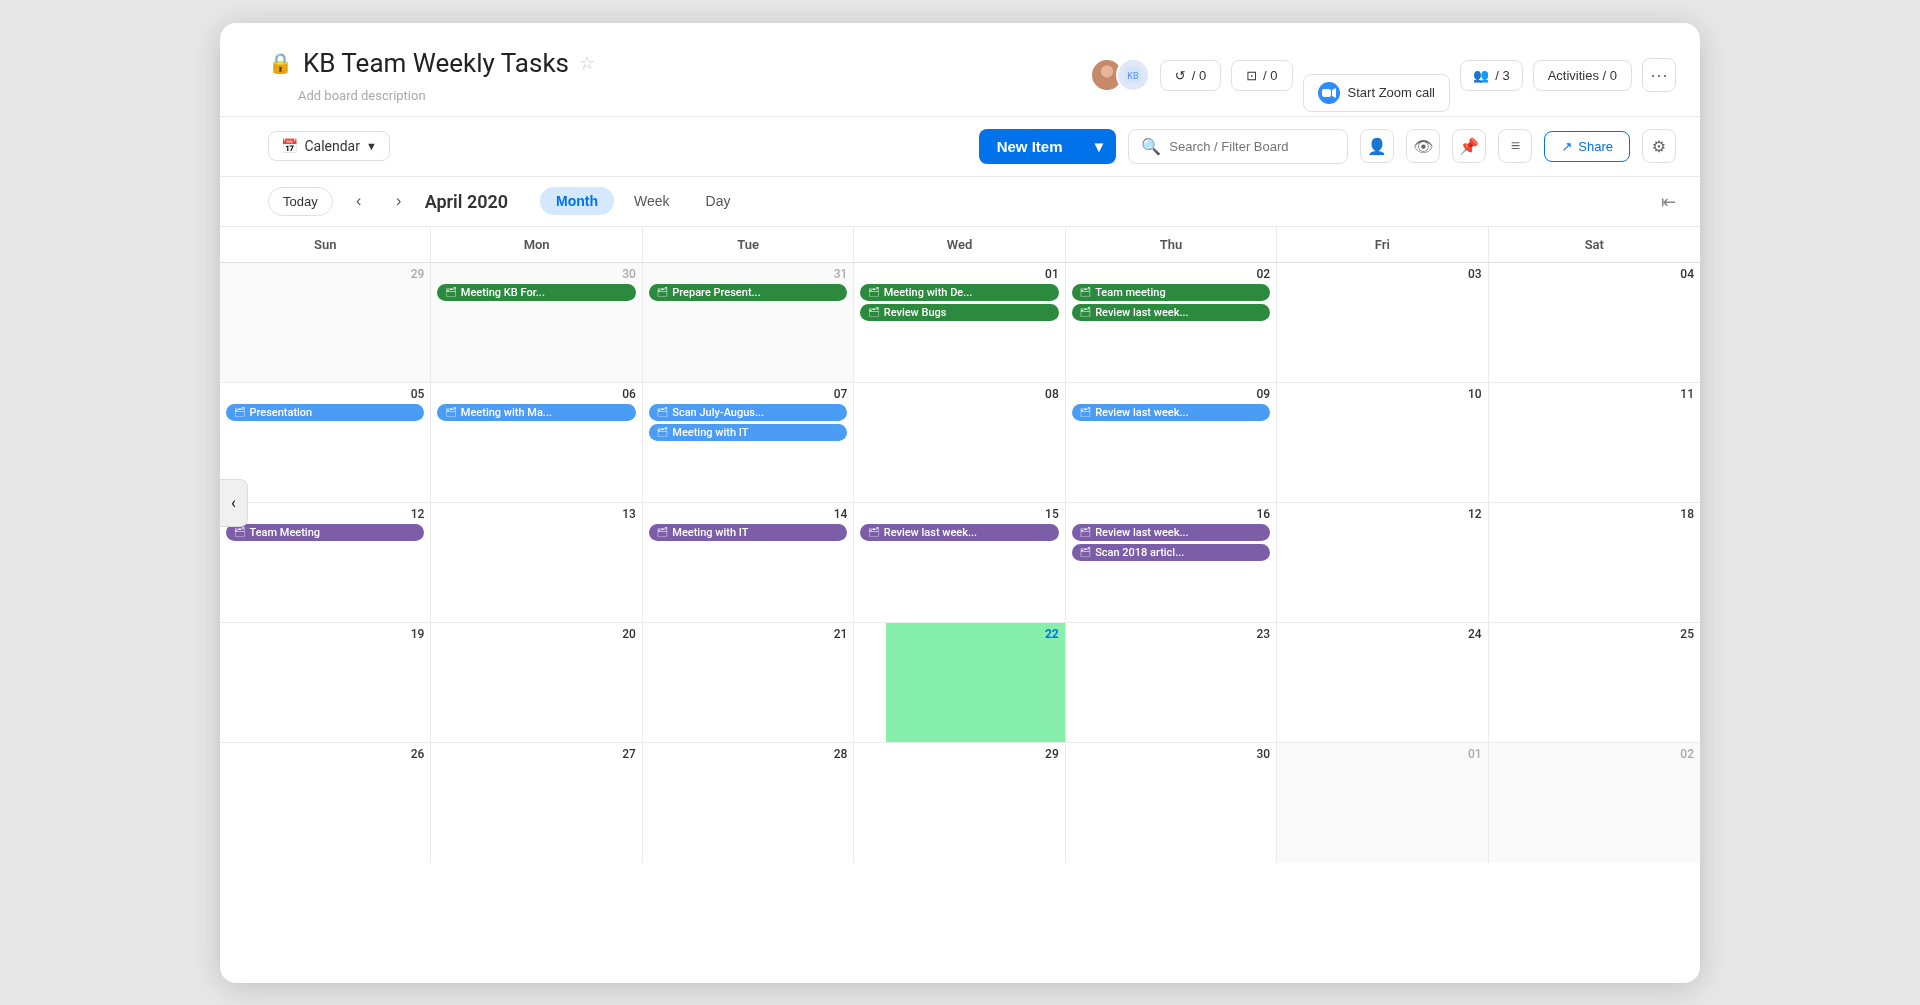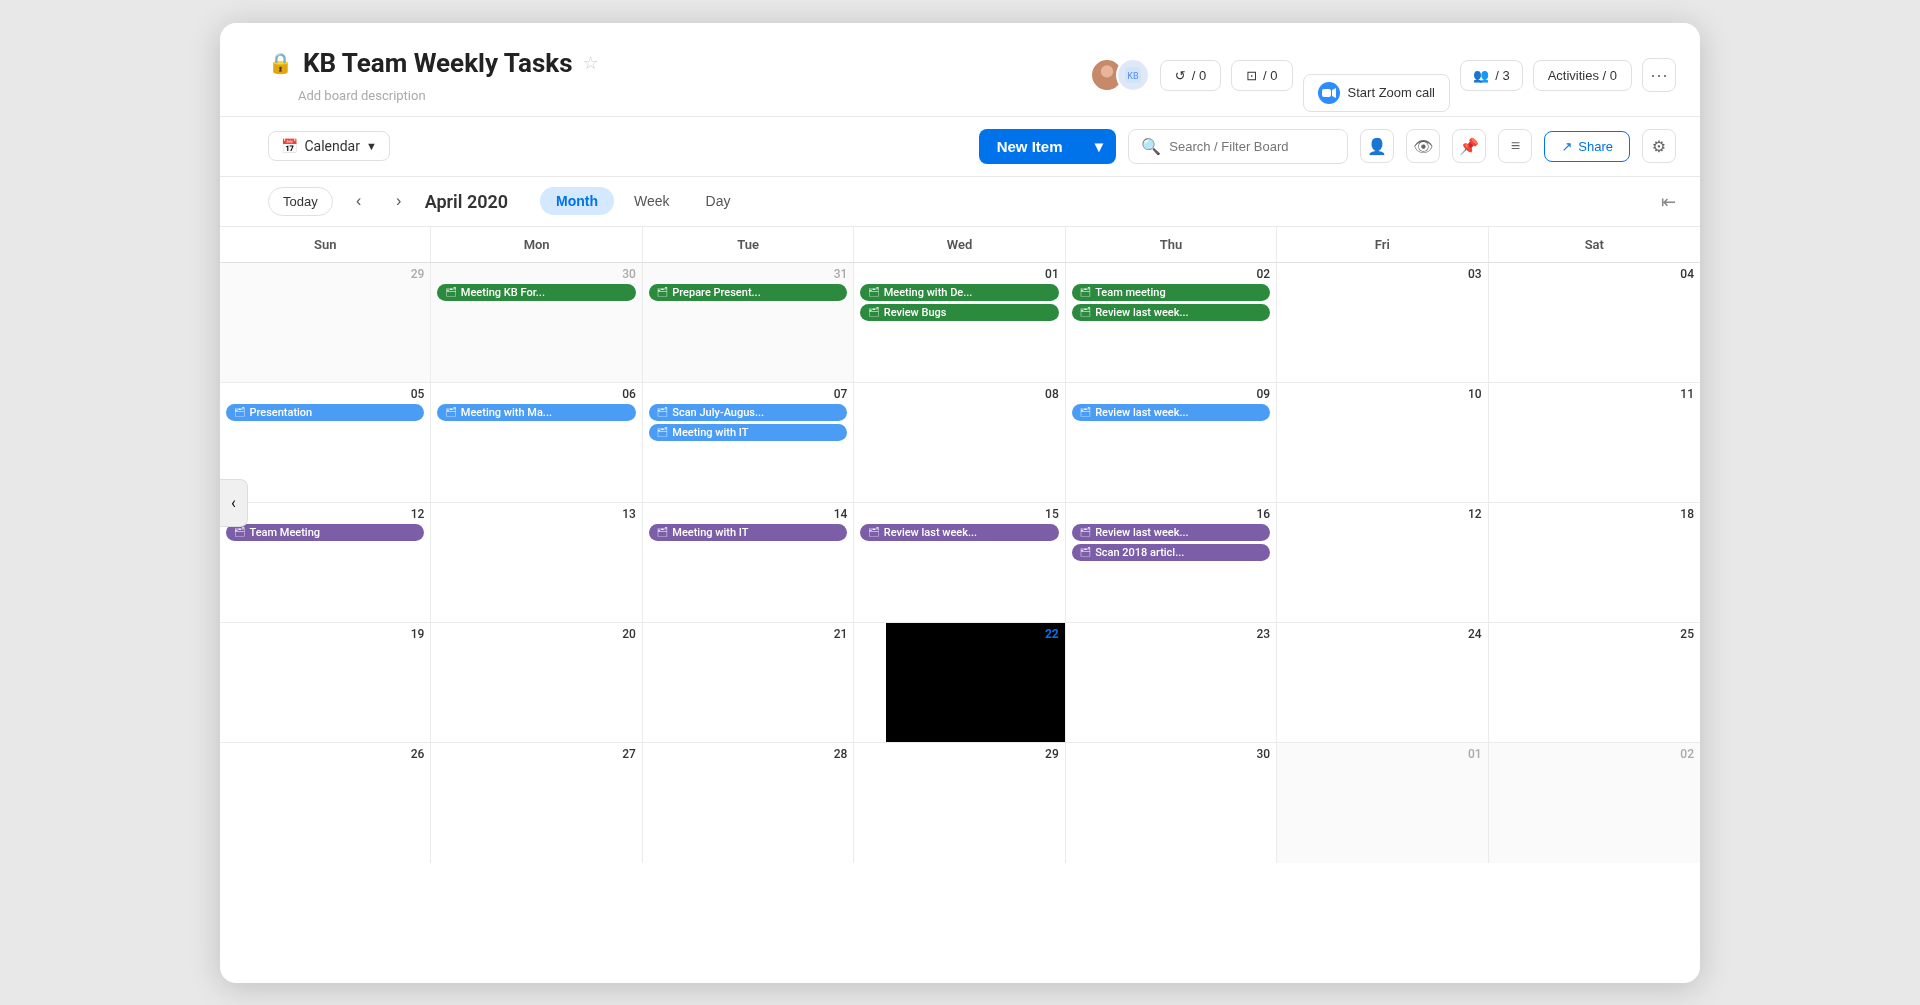--- a/index.html
+++ b/index.html
@@ -55,21 +55,21 @@
       display: flex;
       align-items: center;
       gap: 10px;
     }
     .lock-icon {
       color: #e44;
       font-size: 20px;
     }
     .board-title {
       font-size: 26px;
-      font-weight: 700;
+      font-weight: 400;
       color: #222;
     }
     .star-icon {
       color: #ccc;
       font-size: 18px;
       cursor: pointer;
     }
     .board-desc {
       font-size: 13px;
       color: #aaa;
@@ -344,21 +344,21 @@
       border-right: 1px solid #ebebeb;
       padding: 4px 6px;
       position: relative;
       min-height: 0;
       display: flex;
       flex-direction: column;
       gap: 3px;
     }
     .cal-cell:last-child { border-right: none; align-items: flex-end; }
     .cal-cell.today {
-      background: #000000;
+      background: #86efac;
       margin-left: 32px;
     }
     .cal-cell.outside {
       background: #fafafa;
     }
     .cell-date {
       font-size: 12px;
       color: #aaa;
       text-align: right;
       font-weight: 500;

